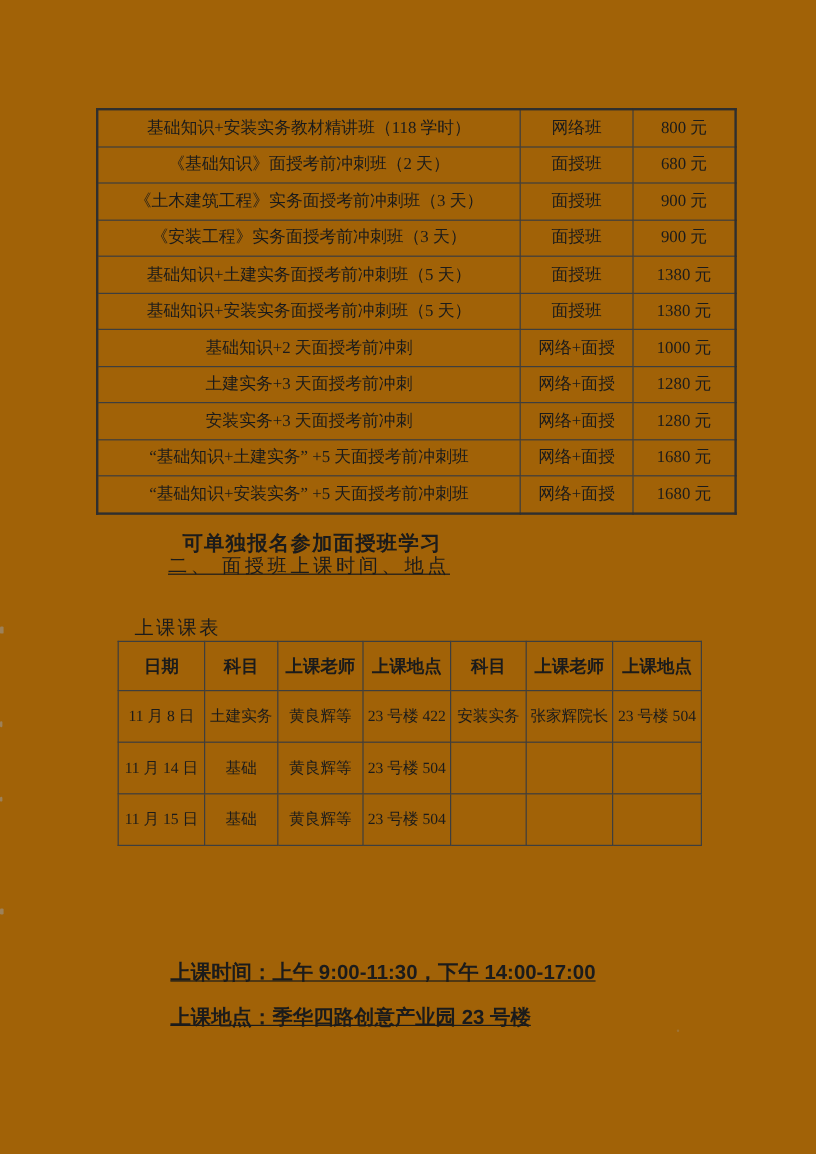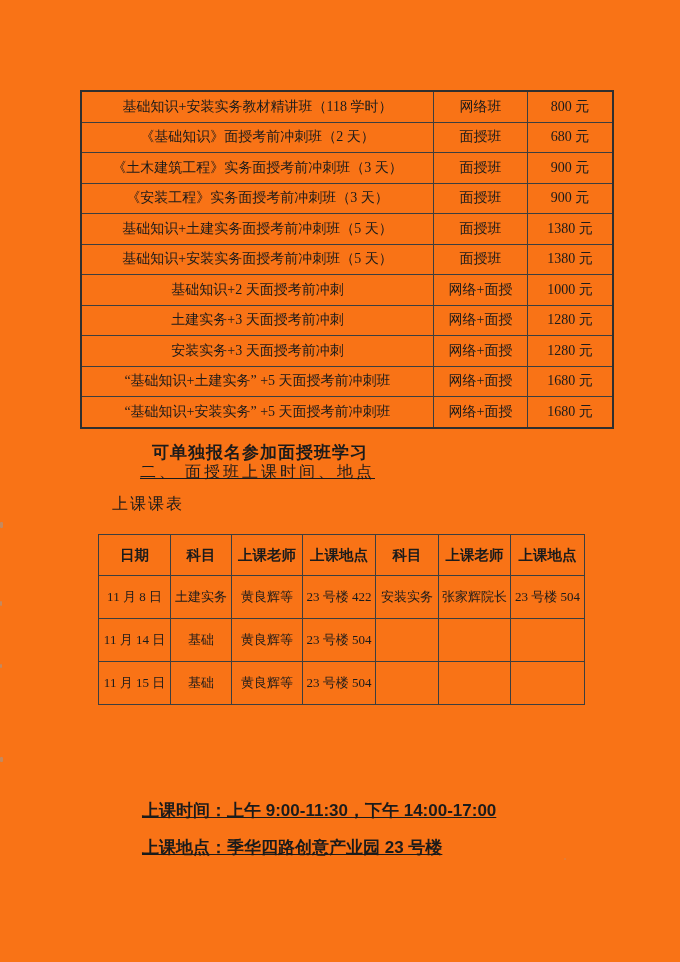--- a/index.html
+++ b/index.html
@@ -4,21 +4,21 @@
 <style>
   html, body {
     margin: 0;
     padding: 0;
     background: #ffffff;
   }
   .page {
     position: relative;
     width: 680px;
     height: 962px;
-    background: #f97316;
+    background: #a16207;
     color: #1b1b1b;
     font-family: "Liberation Serif", "DejaVu Serif", serif;
     overflow: hidden;
   }
 
   
   .price-table {
     position: absolute;
     left: 80px;
     top: 90px;
@@ -55,21 +55,21 @@
     position: absolute;
     left: 140px;
     top: 462px;
     font-size: 16px;
     letter-spacing: 3px;
     text-decoration: underline;
   }
   .schedule-label {
     position: absolute;
     left: 112px;
-    top: 494px;
+    top: 513px;
     font-size: 16px;
     letter-spacing: 2px;
   }
 
   
   .schedule-table {
     position: absolute;
     left: 98px;
     top: 534px;
     width: 465px;

